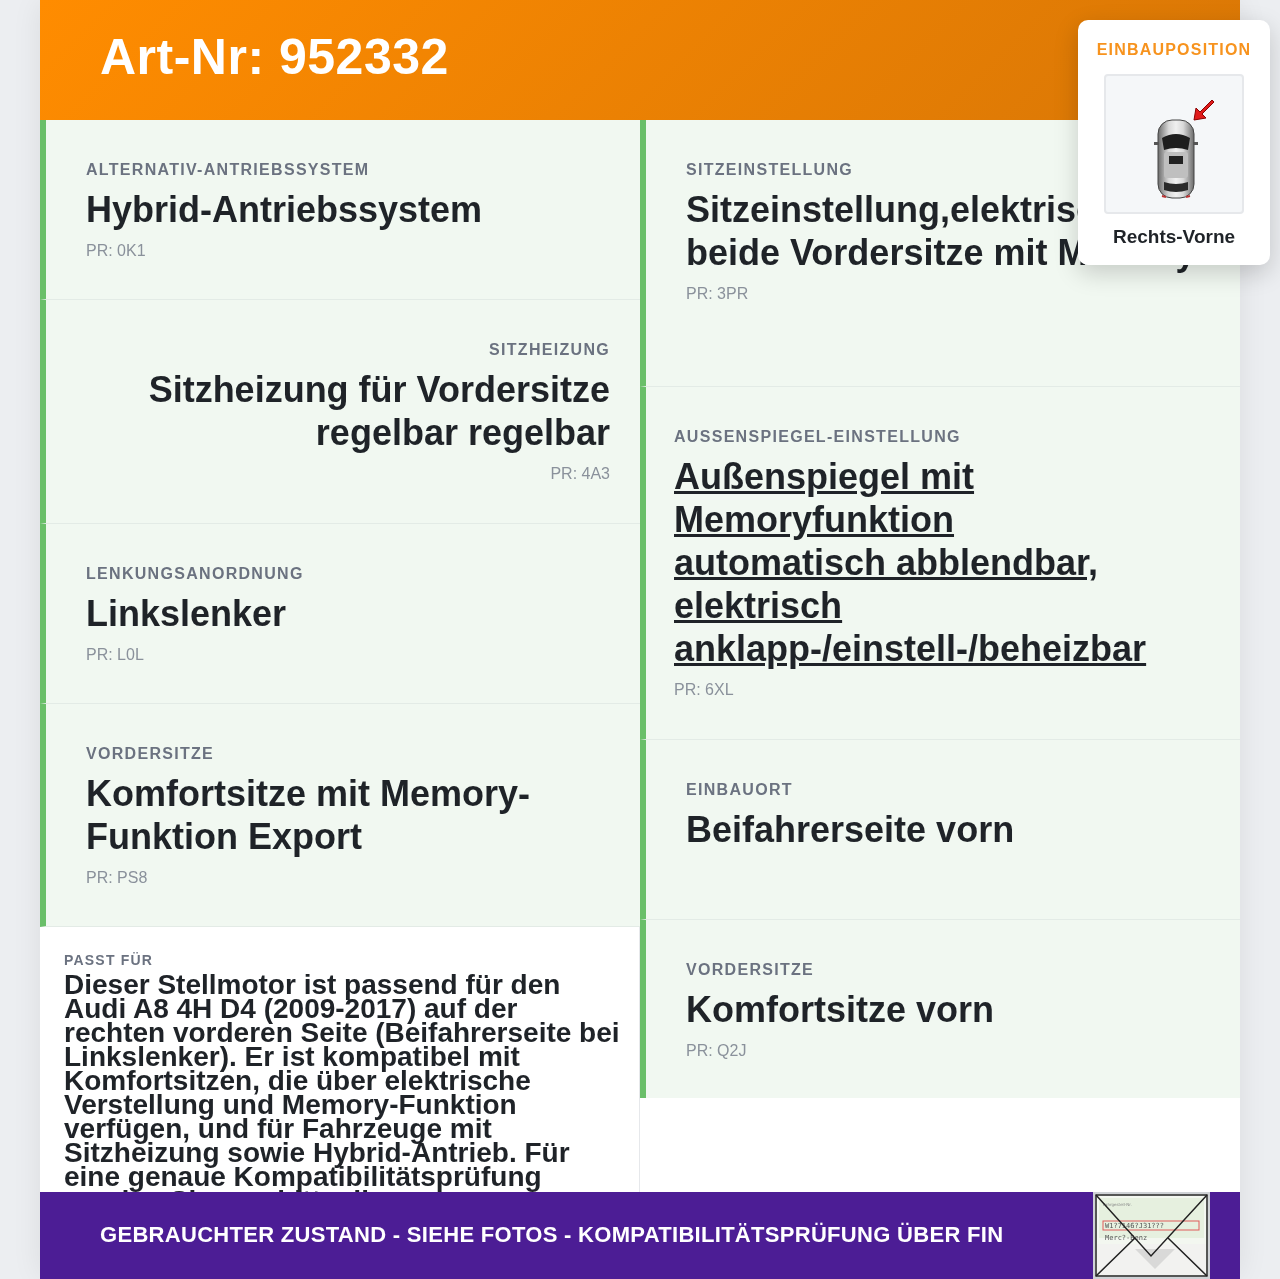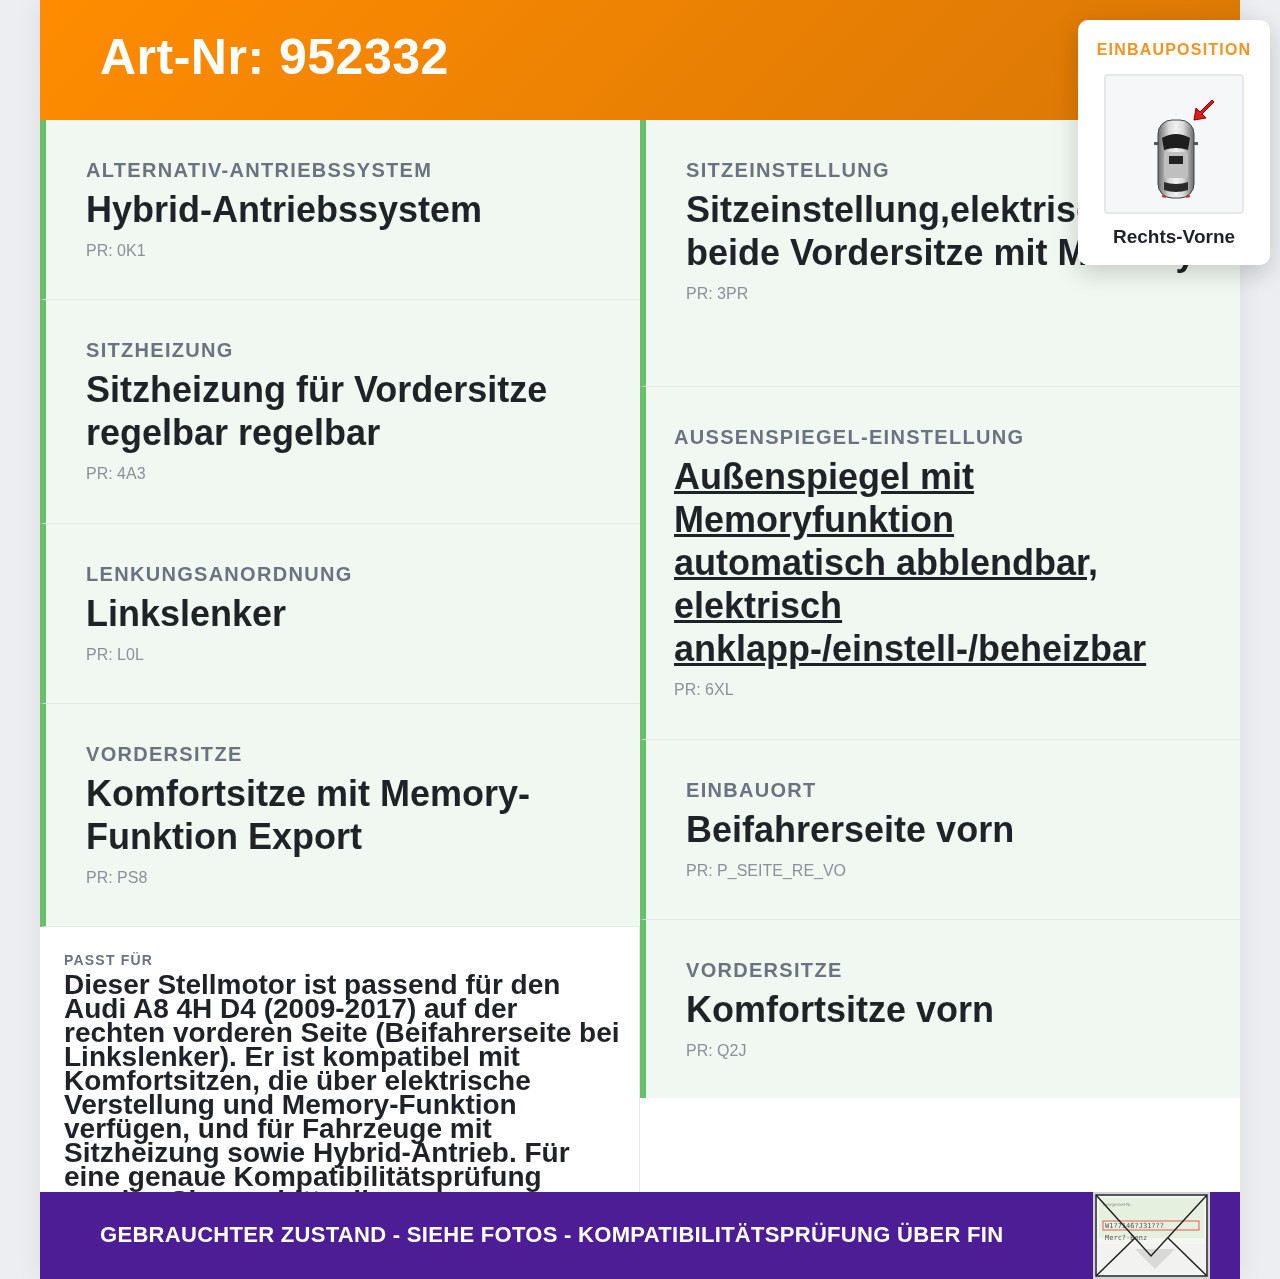--- a/index.html
+++ b/index.html
@@ -48,21 +48,21 @@
     .col-right { left: 600px; }
     .card {
       position: relative;
       background: #f1f8f1;
       border-left: 6px solid #6abf69;
       border-bottom: 1px solid #e3ebe6;
       padding-left: 40px;
       padding-right: 30px;
     }
     .card-label {
-      font-size: 20px;
+      font-size: 16px;
       font-weight: bold;
       color: #6b7280;
       letter-spacing: 1.3px;
       text-transform: uppercase;
       line-height: 20px;
     }
     .card-value {
       font-size: 36px;
       font-weight: bold;
       color: #1f2328;
@@ -166,21 +166,21 @@
     <div class="header-title">Art-Nr: 952332</div>
   </div>
 
   <div class="grid">
     <div class="col col-left">
       <div class="card" style="height:180px;padding-top:40px;">
         <div class="card-label">ALTERNATIV-ANTRIEBSSYSTEM</div>
         <div class="card-value">Hybrid-Antriebssystem</div>
         <div class="card-pr">PR: 0K1</div>
       </div>
-      <div class="card" style="height:224px;padding-top:40px;">
+      <div class="card" style="height:224px;padding-top:40px;text-align:right;">
         <div class="card-label">SITZHEIZUNG</div>
         <div class="card-value">Sitzheizung für Vordersitze regelbar regelbar</div>
         <div class="card-pr">PR: 4A3</div>
       </div>
       <div class="card" style="height:180px;padding-top:40px;">
         <div class="card-label">LENKUNGSANORDNUNG</div>
         <div class="card-value">Linkslenker</div>
         <div class="card-pr">PR: L0L</div>
       </div>
       <div class="card" style="height:223px;padding-top:40px;">
@@ -197,21 +197,20 @@
         <div class="card-pr">PR: 3PR</div>
       </div>
       <div class="card" style="height:353px;padding-top:40px;padding-left:28px;">
         <div class="card-label">AUSSENSPIEGEL-EINSTELLUNG</div>
         <div class="card-value" style="width:470px;text-decoration:underline;">Außenspiegel mit Memoryfunktion automatisch abblendbar, elektrisch anklapp-/einstell-/beheizbar</div>
         <div class="card-pr">PR: 6XL</div>
       </div>
       <div class="card" style="height:180px;padding-top:40px;">
         <div class="card-label">EINBAUORT</div>
         <div class="card-value">Beifahrerseite vorn</div>
-        <div class="card-pr">PR: P_SEITE_RE_VO</div>
       </div>
       <div class="card" style="height:179px;padding-top:40px;border-bottom:none;">
         <div class="card-label">VORDERSITZE</div>
         <div class="card-value">Komfortsitze vorn</div>
         <div class="card-pr">PR: Q2J</div>
       </div>
     </div>
 
     <div class="fits">
       <div class="fits-label">PASST FÜR</div>

